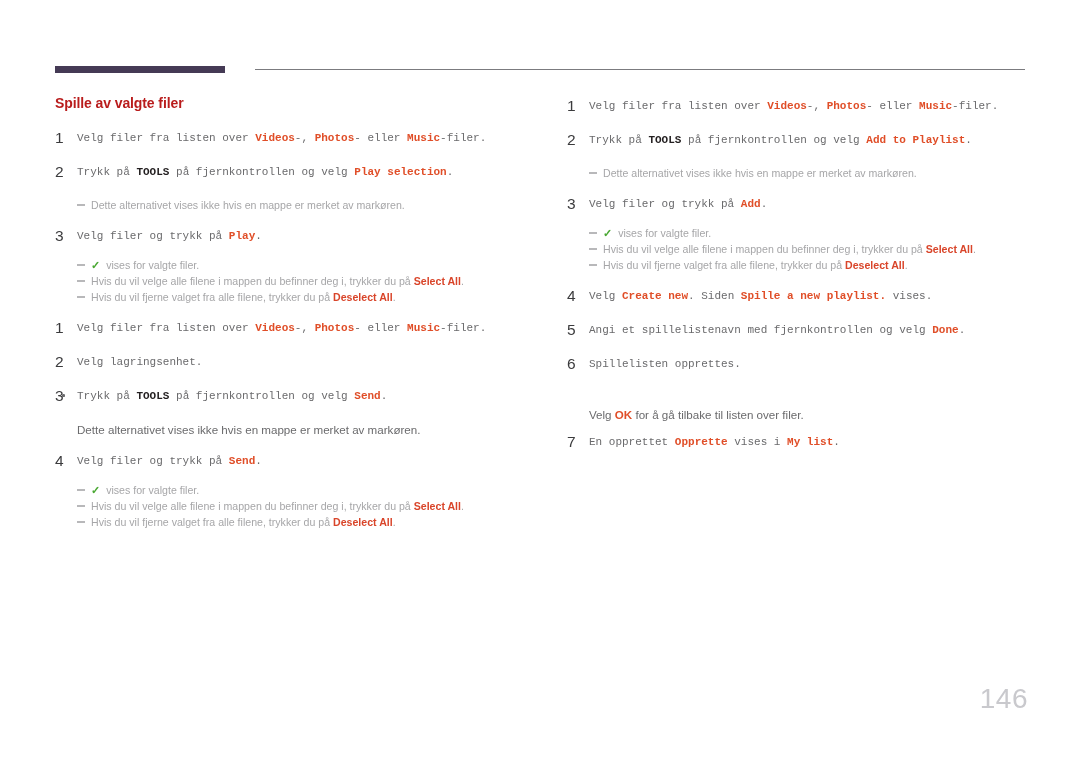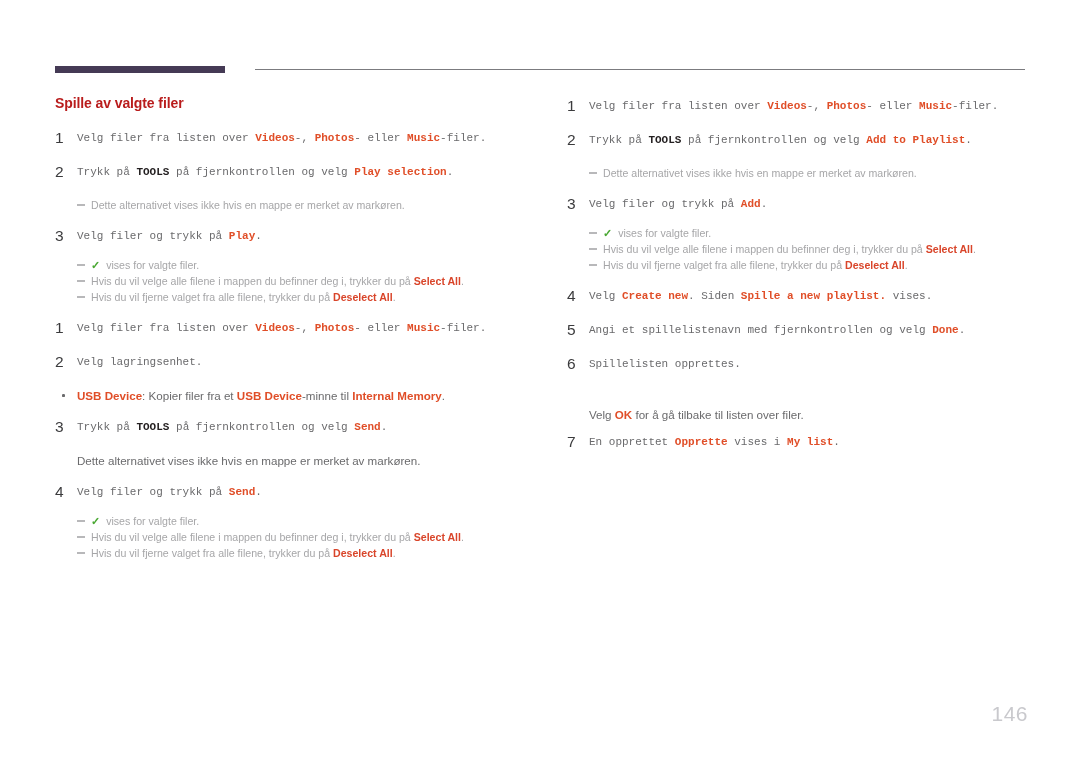--- a/index.html
+++ b/index.html
@@ -171,22 +171,22 @@
   b.a {
     color: #e04e28;
     font-weight: bold;
   }
   .note b.a { color: #d9452a; }
 
   
   .page-number {
     position: absolute;
     right: 52px;
-    bottom: 37px;
-    font-size: 21px;
+    bottom: 48px;
+    font-size: 28px;
     color: #c9c9cd;
     font-weight: normal;
     letter-spacing: 0.5px;
   }
 </style>
 </head>
 <body>
 
 <div class="page">
 
@@ -249,21 +249,20 @@
         <div class="step-num">2</div>
         <div class="step-body">Velg lagringsenhet.</div>
       </div>
 
       <ul class="bullet-list">
         <li class="bullet">
           <span class="dot"></span>
         </li>
         <li class="bullet">
           <span class="dot"></span>
-          <span><b class="a">USB Device</b>: Kopier filer fra et <b class="a">USB Device</b>-minne til <b class="a">Internal Memory</b>.</span>
         </li>
       </ul>
 
       <div class="step">
         <div class="step-num">3</div>
         <div class="step-body">Trykk på <b class="k">TOOLS</b> på fjernkontrollen og velg <b class="a">Send</b>.</div>
       </div>
 
       <p class="sub-para">Dette alternativet vises ikke hvis en mappe er merket av markøren.</p>
 

